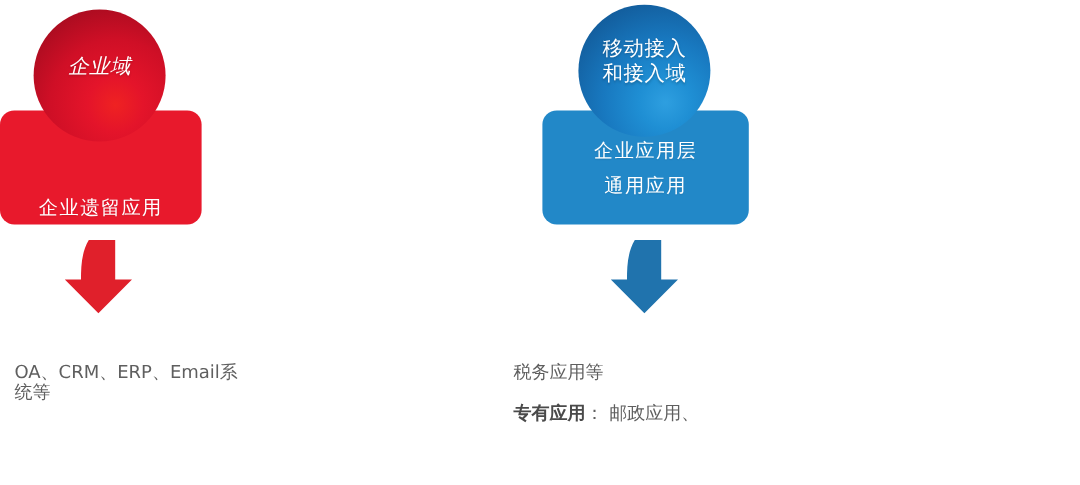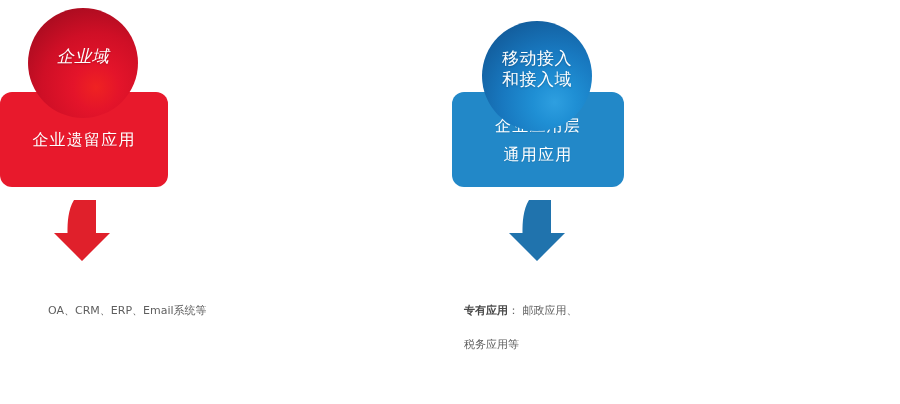--- a/index.html
+++ b/index.html
@@ -74,53 +74,53 @@
   
   .arrow {
     position: absolute;
     z-index: 2;
   }
 
   
   .caption {
     position: absolute;
     color: #5f5f5f;
-    font-size: 11px;
+    font-size: 15px;
     line-height: 17px;
     z-index: 2;
     white-space: pre-line;
-    margin-left: 36px;
   }
   .caption .bold {
     font-weight: bold;
     color: #4a4a4a;
   }
   .caption-line {
     white-space: pre-wrap;
   }
 
   
   #col1 { left: 0px; width: 210px; }
   #sphere1 {
     left: 28px; top: 8px; width: 110px; height: 110px;
     background:
       radial-gradient(circle at 62% 72%, #ef2222 0%, #e4142a 22%, #cf0f26 52%, #ab0c20 80%, #96091c 100%);
     font-style: italic;
   }
   #box1 {
     left: 0px; top: 92px; width: 168px; height: 95px;
     background: #e8192c;
+    justify-content: flex-end;
   }
   #arrow1 { left: 52px; top: 200px; width: 60px; height: 62px; }
   #cap1 { left: 12px; top: 285px; width: 200px; }
 
   
   #col2 { left: 210px; width: 250px; }
   #sphere2 {
-    left: 272px; top: 21px; width: 110px; height: 110px;
+    left: 272px; top: 4px; width: 110px; height: 110px;
     background:
       radial-gradient(circle at 66% 74%, #2e9fe0 0%, #1f8fd4 20%, #1878bf 48%, #135f9f 78%, #0f4d85 100%);
   }
   #box2 {
     left: 242px; top: 92px; width: 172px; height: 95px;
     background: #2288c8;
   }
   #arrow2 { left: 297px; top: 200px; width: 60px; height: 62px; }
   #cap2 { left: 218px; top: 285px; width: 250px; }
 
@@ -164,22 +164,22 @@
     <div class="sphere" id="sphere2">
       <span class="sphere-label">移动接入
 和接入域</span>
     </div>
 
     <svg class="arrow" id="arrow2" viewBox="0 0 60 62">
       <path d="M22 0 C16 10 15.5 22 15.5 33 L2 33 L30 61 L58 33 L44 33 L44 0 Z" fill="#2073ad"></path>
     </svg>
 
     <div class="caption" id="cap2">
+      <div class="caption-line">税务应用等</div>
       <div class="caption-line"><span class="bold">专有应用</span><span>： 邮政应用、</span></div>
-      <div class="caption-line">税务应用等</div>
     </div>
   </div>
 
   <div class="column" id="col3">
 
     
 
     
 
     

